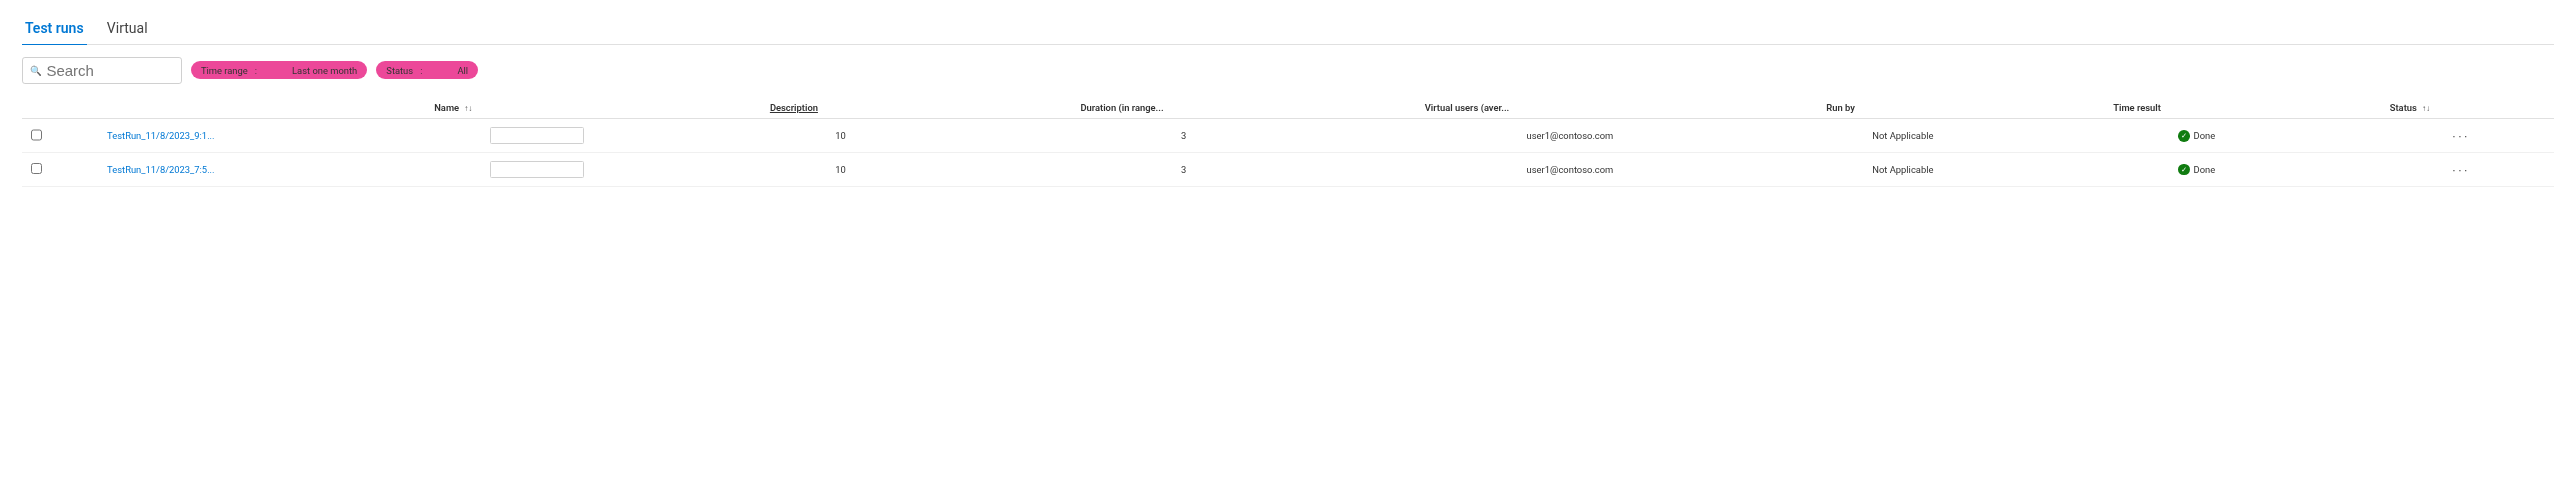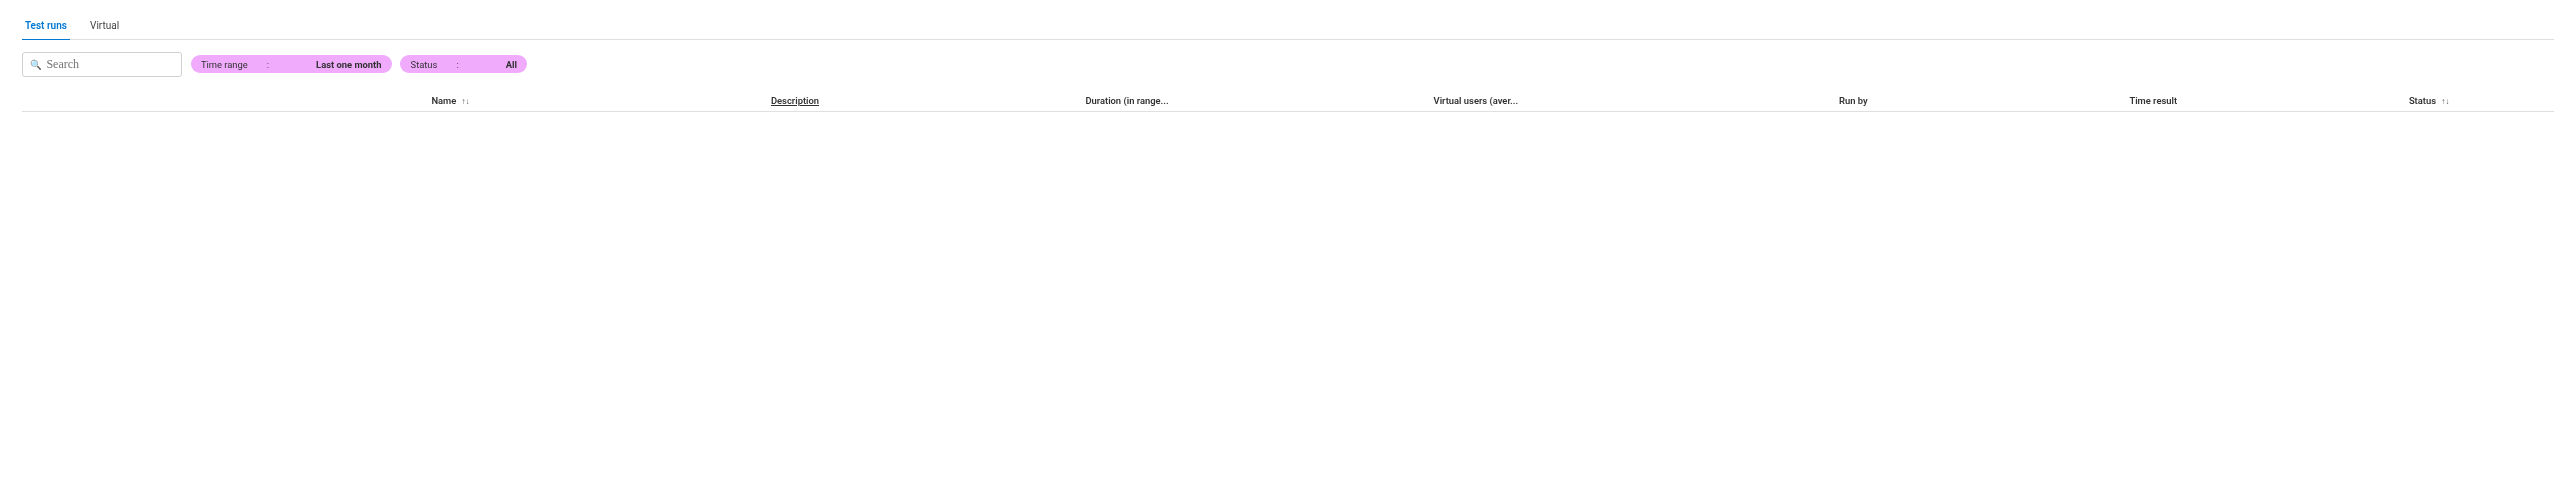--- a/index.html
+++ b/index.html
@@ -19,21 +19,21 @@
     .tabs-container {
       display: flex;
       gap: 17.4px;
       border-bottom: 0.7px solid #e0e0e0;
       margin-bottom: 11.6px;
     }
 
     .tab {
       padding: 5.8px 2.9px 7.3px 2.9px;
       cursor: pointer;
-      font-size: 10px;
+      font-size: 14px;
       color: #444;
       border-bottom: 1.5px solid transparent;
       margin-bottom: -0.7px;
     }
 
     .tab.active {
       color: #0078d4;
       border-bottom: 1.5px solid #0078d4;
       font-weight: 600;
     }
@@ -52,49 +52,48 @@
       border-radius: 2.9px;
       padding: 4.4px 7.3px;
       width: 160px;
       background: #fff;
       gap: 4.4px;
     }
 
     .search-box input {
       border: none;
       outline: none;
-      font-size: 12px;
+      font-size: 15px;
       color: #444;
       width: 100%;
       background: transparent;
-      font-family: Liberation Serif, serif;
     }
 
     .search-icon-glyph {
       color: #888;
       font-size: 9.4px;
     }
 
     .filter-pill {
       display: flex;
       align-items: center;
-      background: #f0abfc;
+      background: #ec4899;
       border-radius: 14.5px;
       padding: 3.6px 10.2px;
       font-size: 9.4px;
       color: #333;
-      gap: 19px;
+      gap: 7px;
     }
 
     .filter-pill .label-key {
       font-weight: 400;
     }
 
     .filter-pill .label-val {
-      font-weight: 700;
+      font-weight: 400;
       padding-left: 28px;
     }
 
     table {
       width: 100%;
       border-collapse: collapse;
     }
 
     thead tr {
       border-bottom: 0.7px solid #e0e0e0;
@@ -244,15 +243,63 @@
         <span>Time result</span>
       </th>
       <th class="col-status">
         <span>Status</span>
         <span class="sort-icon">↑↓</span>
       </th>
       <th class="col-actions"></th>
     </tr>
   </thead>
   <tbody id="table-body">
+  <tr>
+      <td class="col-checkbox">
+        <input type="checkbox" class="row-checkbox" style="">
+      </td>
+      <td class="col-name">
+        <a class="row-link">TestRun_11/8/2023_9:1...</a>
+      </td>
+      <td class="col-desc">
+        <input type="text" class="desc-input" value="" style="">
+      </td>
+      <td class="col-duration">10</td>
+      <td class="col-vusers">3</td>
+      <td class="col-runby">user1@contoso.com</td>
+      <td class="col-testresult">Not Applicable</td>
+      <td class="col-status">
+        <span class="status-done">
+          <span class="done-icon">✓</span>
+          <span>Done</span>
+        </span>
+      </td>
+      <td class="col-actions">
+        <button class="more-btn">···</button>
+      </td>
+    </tr>
+      <tr>
+      <td class="col-checkbox">
+        <input type="checkbox" class="row-checkbox" style="">
+      </td>
+      <td class="col-name">
+        <a class="row-link">TestRun_11/8/2023_7:5...</a>
+      </td>
+      <td class="col-desc">
+        <input type="text" class="desc-input" value="" style="">
+      </td>
+      <td class="col-duration">10</td>
+      <td class="col-vusers">3</td>
+      <td class="col-runby">user1@contoso.com</td>
+      <td class="col-testresult">Not Applicable</td>
+      <td class="col-status">
+        <span class="status-done">
+          <span class="done-icon">✓</span>
+          <span>Done</span>
+        </span>
+      </td>
+      <td class="col-actions">
+        <button class="more-btn">···</button>
+      </td>
+    </tr>
     </tbody>
 </table>
 
 
 </body></html>

